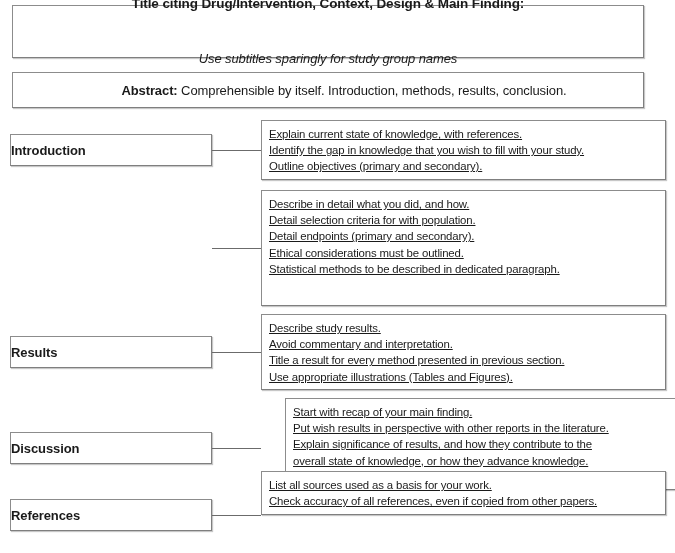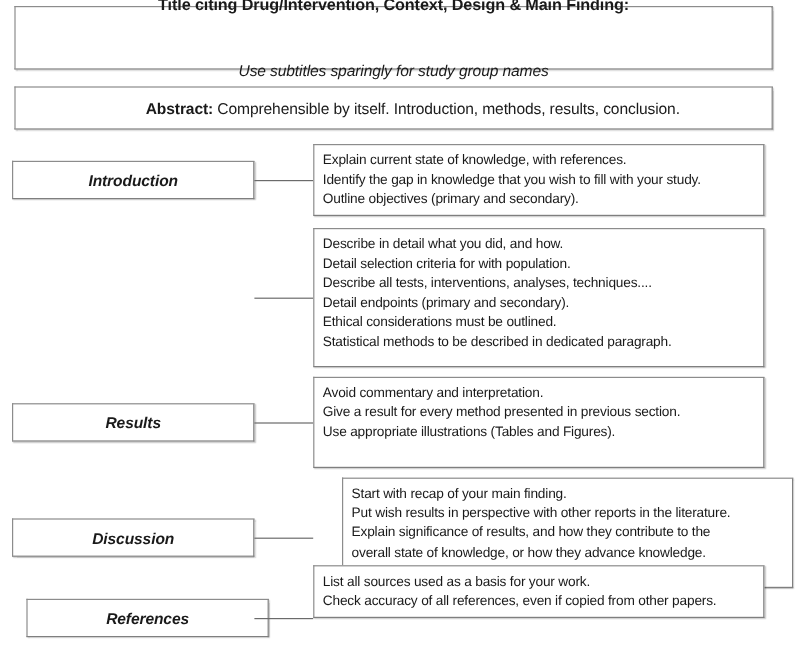--- a/index.html
+++ b/index.html
@@ -78,36 +78,35 @@
   }
   .abstract-text b { font-weight: bold; }
 
   
   .label-box {
     left: 10px;
     width: 202px;
     height: 32px;
     display: flex;
     align-items: center;
-    justify-content: center;
-    font-style: italic;
   }
   .label-text {
     font-size: 13px;
     font-weight: bold;
     letter-spacing: -0.1px;
     white-space: nowrap;
   }
 
   
   .detail-box {
     left: 261px;
-    width: 376px;
+    width: 405px;
     padding: 5px 0 5px 7px;
     box-sizing: border-box;
+    text-decoration: underline;
   }
   .detail-line {
     font-size: 11.4px;
     line-height: 16.2px;
     letter-spacing: -0.15px;
     white-space: nowrap;
   }
 
   
   .connector {
@@ -116,21 +115,21 @@
     width: 49px;
     height: 1px;
     background: #6b6b6b;
   }
 
   
   #label-introduction { top: 134px; }
   #label-methods      { top: 232px; }
   #label-results      { top: 336px; }
   #label-discussion   { top: 432px; }
-  #label-references   { top: 499px; margin-left: 12px; }
+  #label-references   { top: 499px; }
 
   #detail-introduction { top: 120px; height: 60px; }
   #detail-methods      { top: 190px; height: 116px; }
   #detail-results      { top: 314px; height: 76px; }
   #detail-discussion   { top: 398px; height: 92px; margin-left: 24px; }
   #detail-references   { top: 471px; height: 44px; }
 
   #connector-introduction { top: 150px; }
   #connector-methods      { top: 248px; }
   #connector-results      { top: 352px; }
@@ -158,33 +157,33 @@
   <div class="box detail-box" id="detail-introduction">
     <div class="detail-line">Explain current state of knowledge, with references.</div>
     <div class="detail-line">Identify the gap in knowledge that you wish to fill with your study.</div>
     <div class="detail-line">Outline objectives (primary and secondary).</div>
   </div>
 
   <div class="connector" id="connector-methods"></div>
   <div class="box detail-box" id="detail-methods">
     <div class="detail-line">Describe in detail what you did, and how.</div>
     <div class="detail-line">Detail selection criteria for with population.</div>
-    <div class="detail-line">Describe all tests, interventions, analyses, techniques....</div>
     <div class="detail-line">Detail endpoints (primary and secondary).</div>
     <div class="detail-line">Ethical considerations must be outlined.</div>
     <div class="detail-line">Statistical methods to be described in dedicated paragraph.</div>
   </div>
 
   <div class="box label-box" id="label-results">
     <span class="label-text">Results</span>
   </div>
   <div class="connector" id="connector-results"></div>
   <div class="box detail-box" id="detail-results">
+    <div class="detail-line">Describe study results.</div>
     <div class="detail-line">Avoid commentary and interpretation.</div>
-    <div class="detail-line">Give a result for every method presented in previous section.</div>
+    <div class="detail-line">Title a result for every method presented in previous section.</div>
     <div class="detail-line">Use appropriate illustrations (Tables and Figures).</div>
   </div>
 
   <div class="box label-box" id="label-discussion">
     <span class="label-text">Discussion</span>
   </div>
   <div class="connector" id="connector-discussion"></div>
   <div class="box detail-box" id="detail-discussion">
     <div class="detail-line">Start with recap of your main finding.</div>
     <div class="detail-line">Put wish results in perspective with other reports in the literature.</div>

